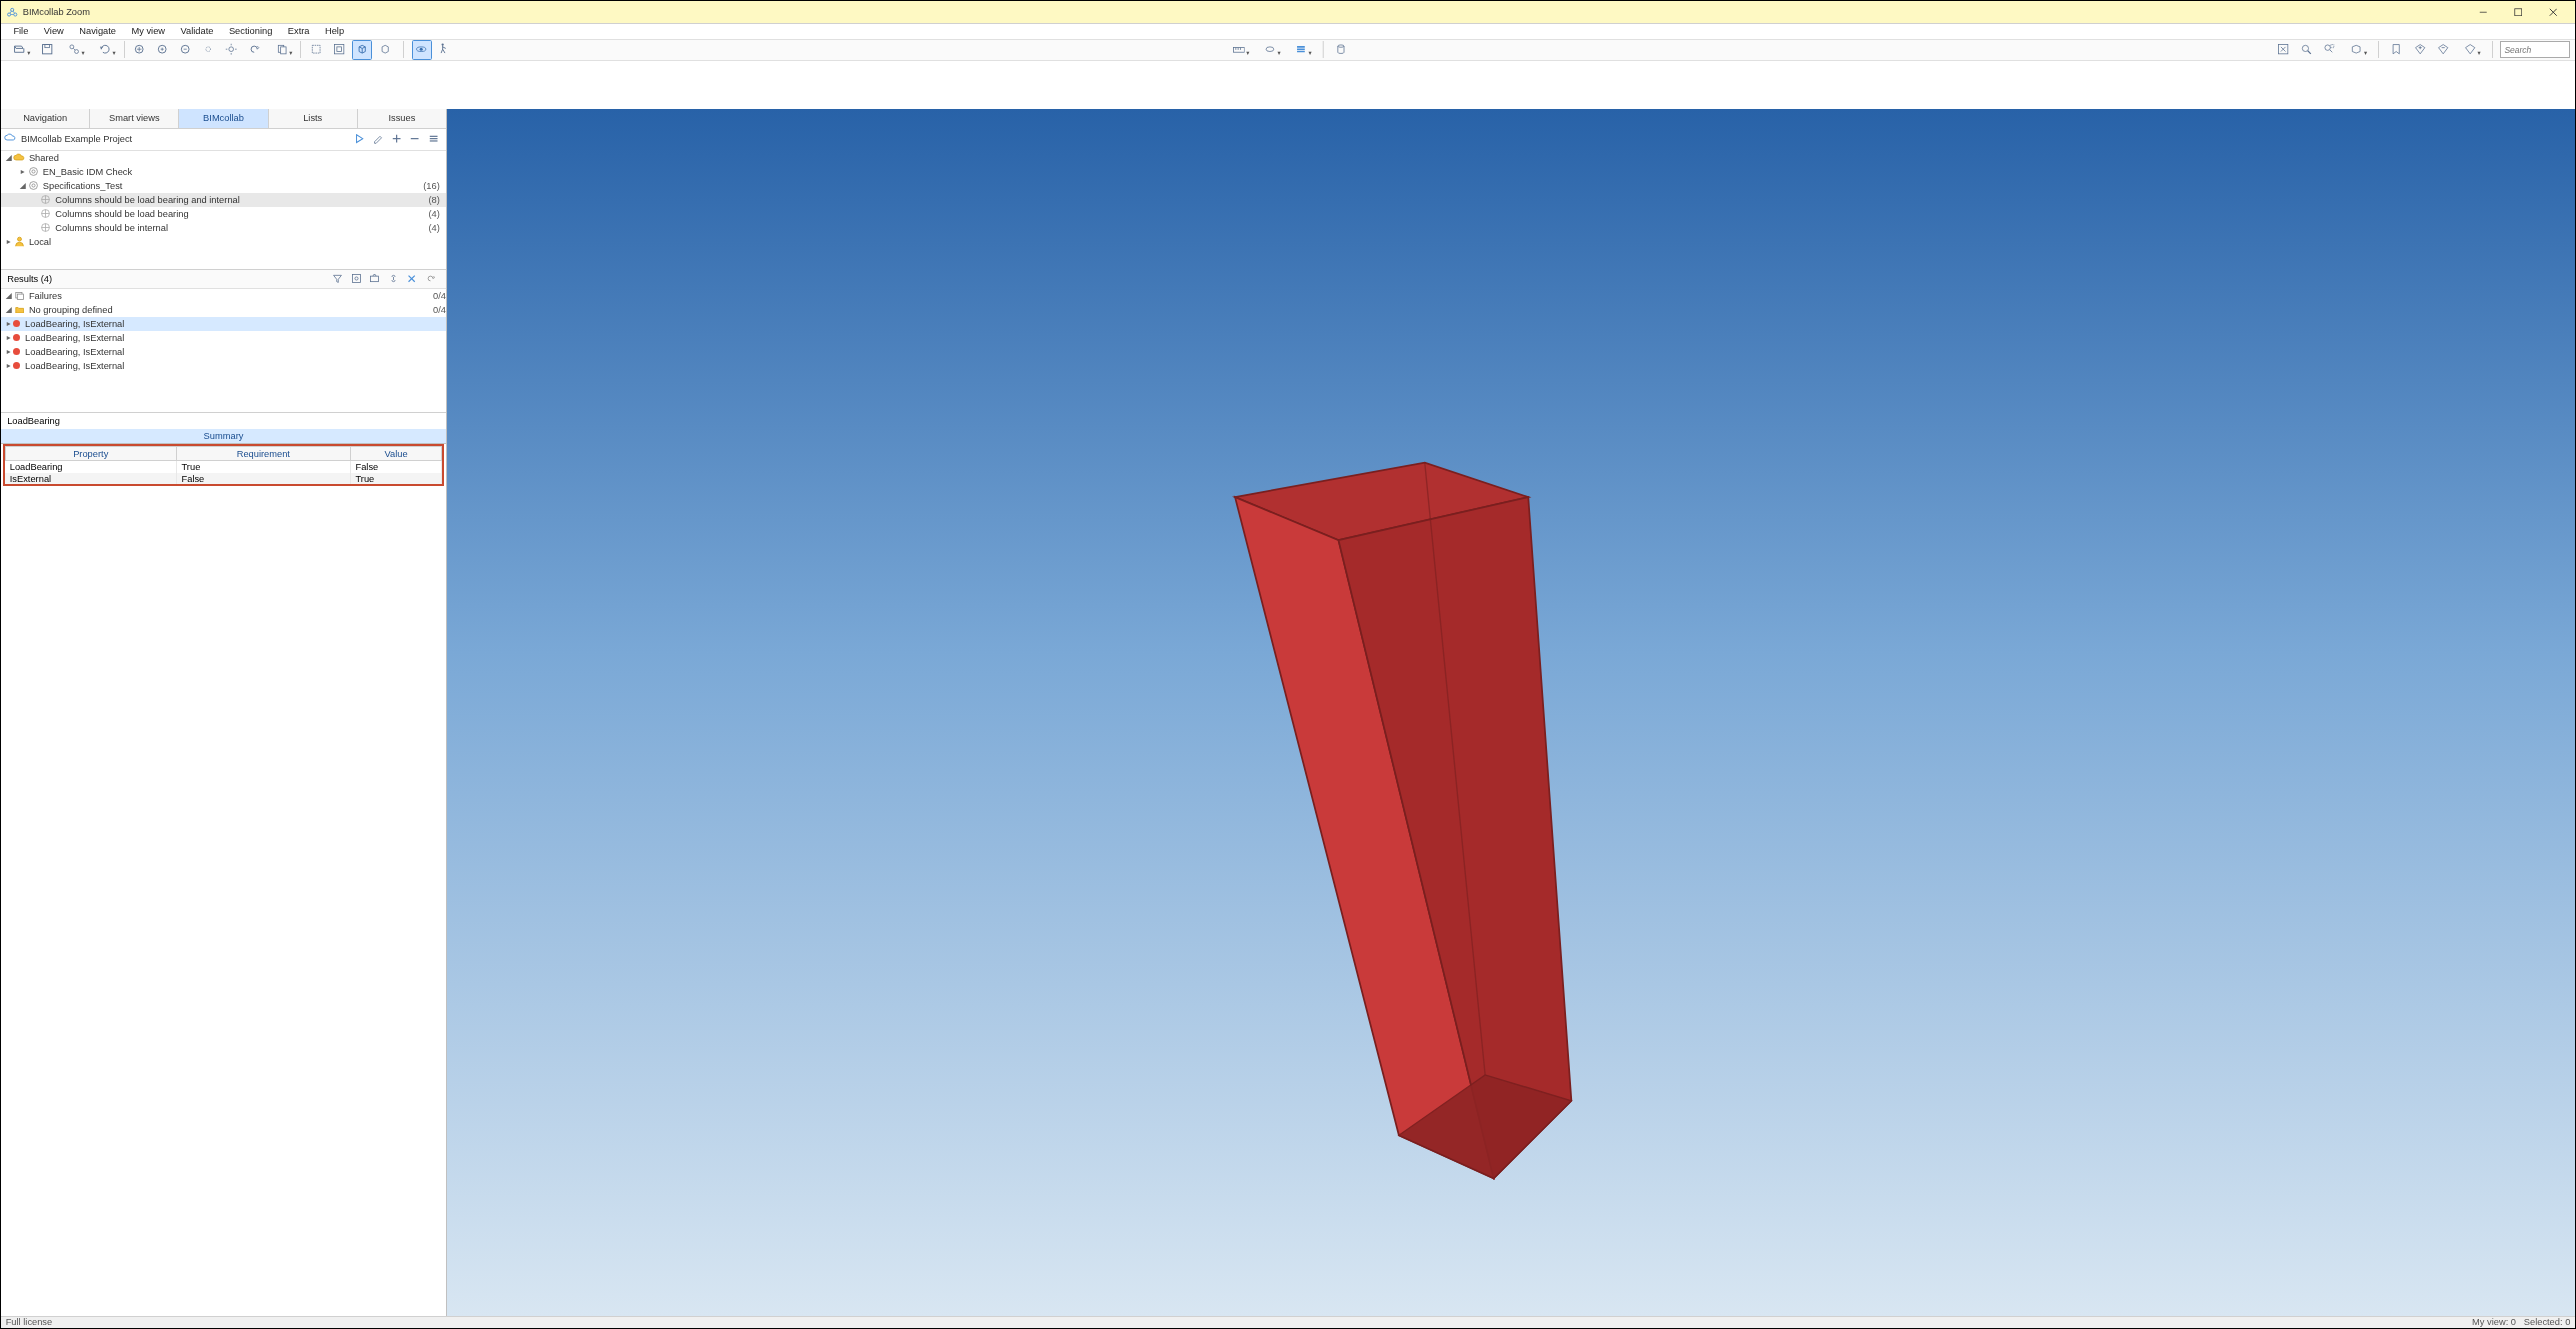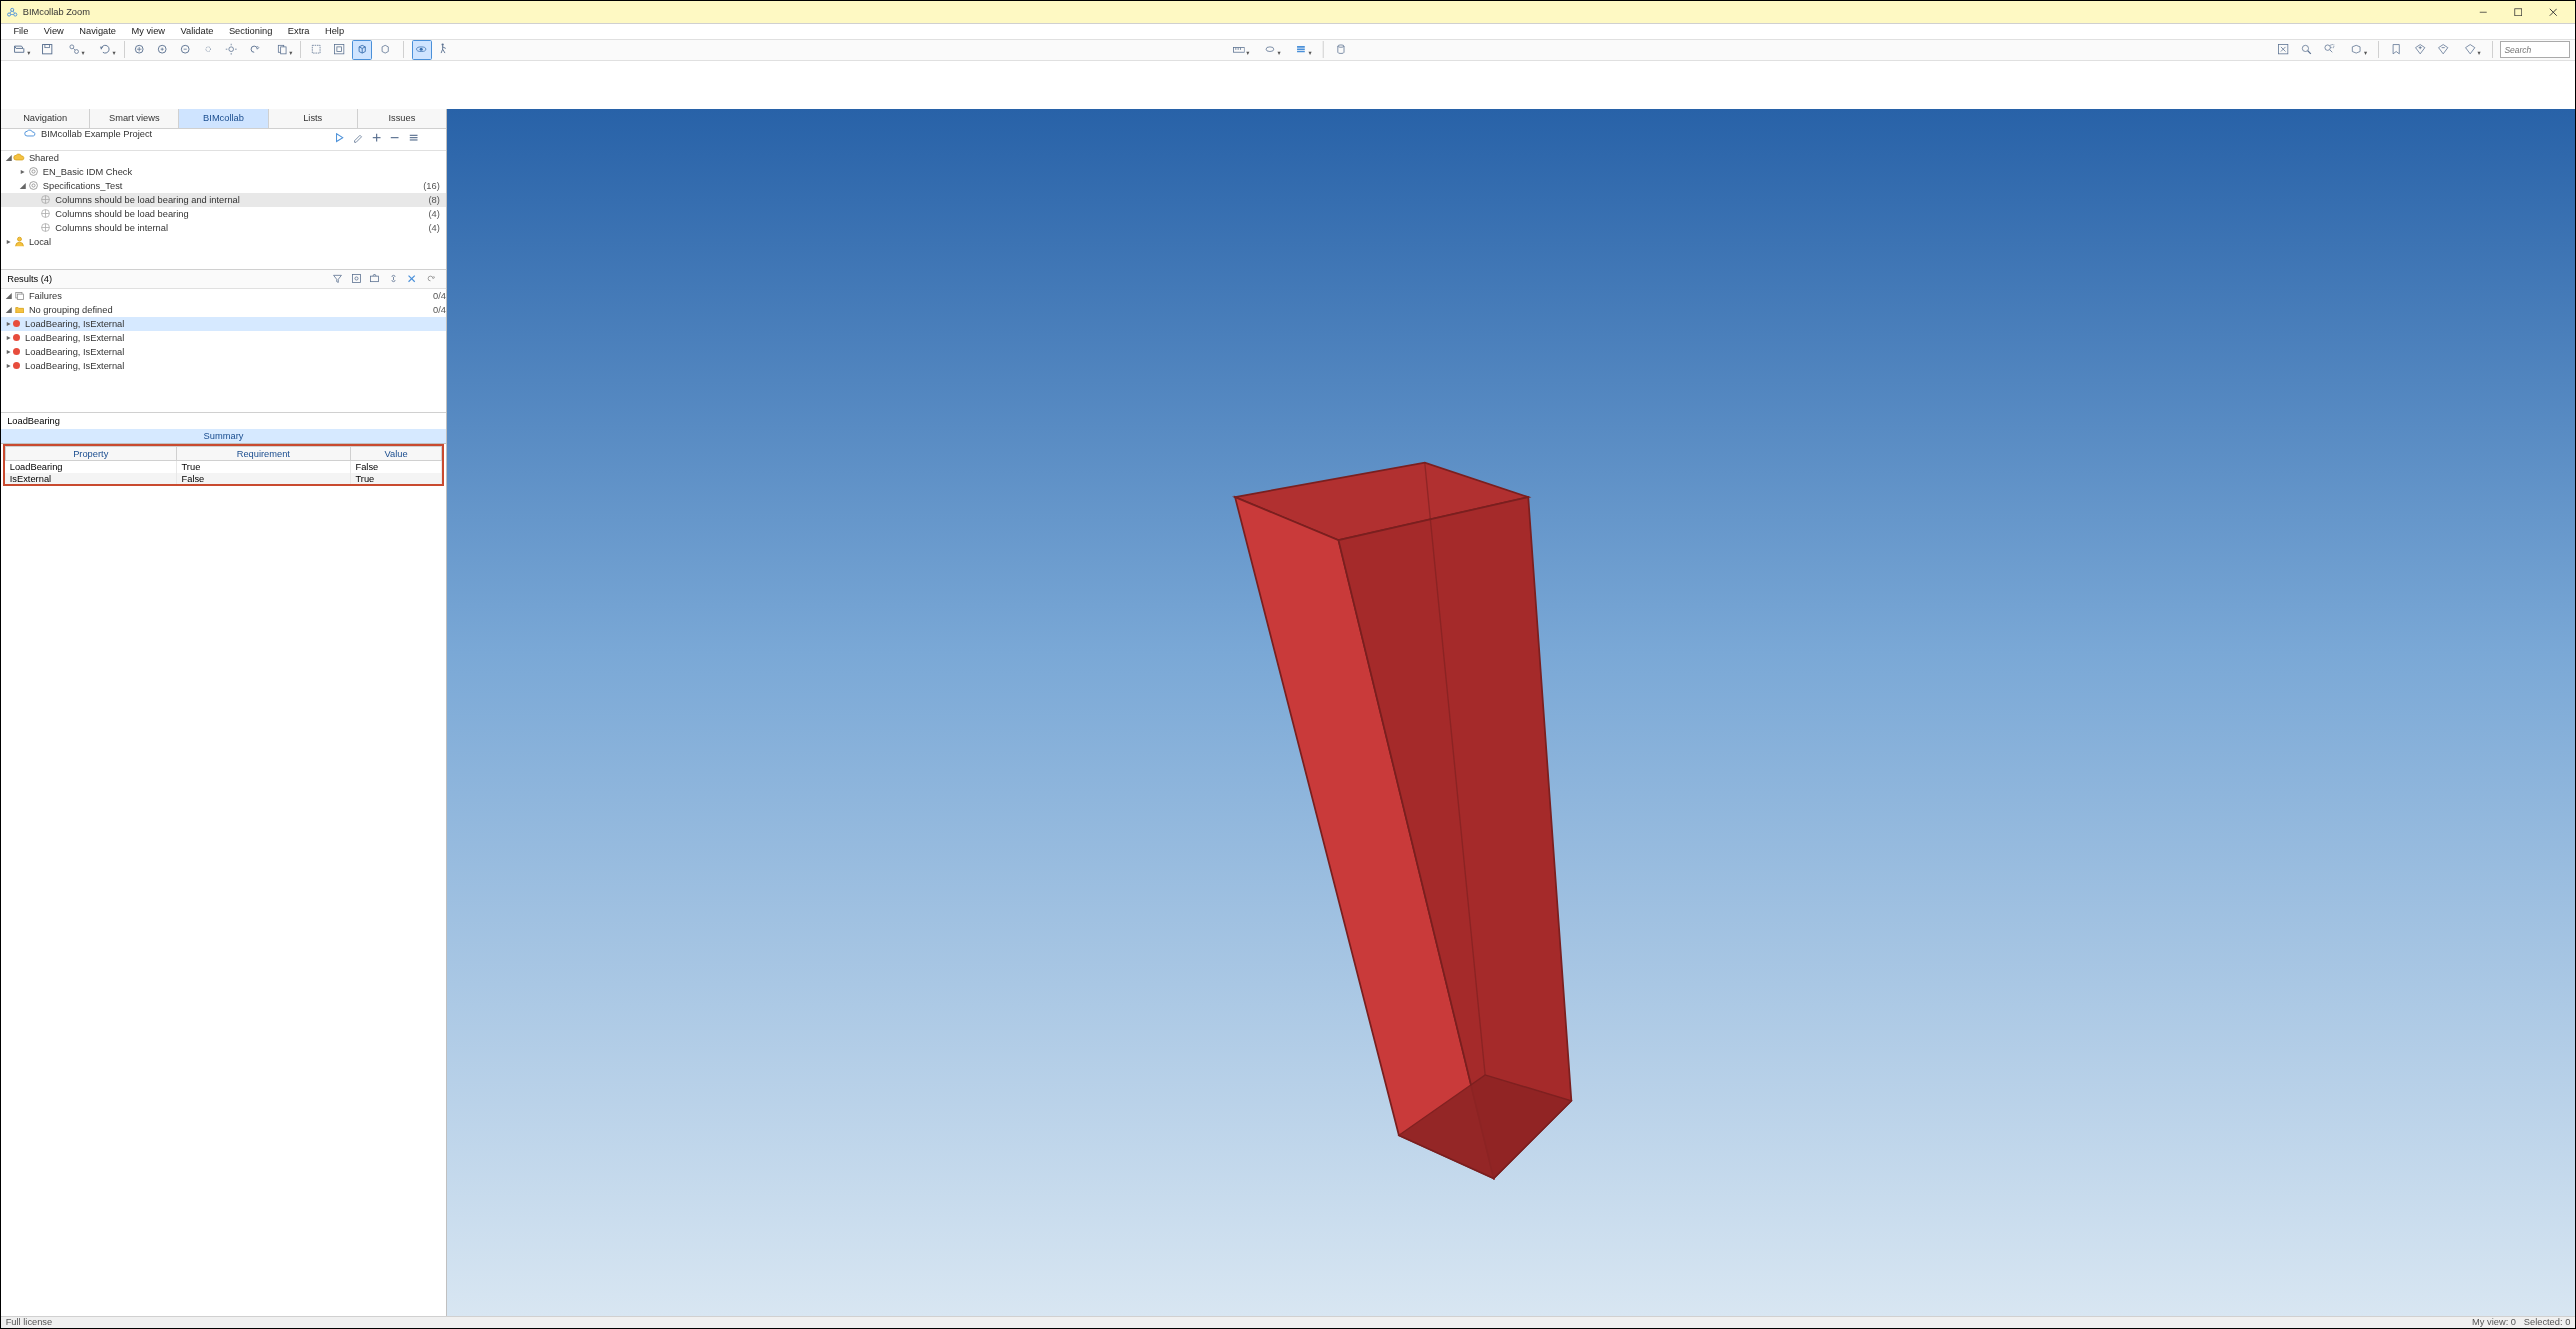--- a/index.html
+++ b/index.html
@@ -21,21 +21,21 @@
 .tb-btn.dd::after { content: "▾"; font-size: 6.2px; color: #555; position: absolute; right: 2.3px; bottom: 2.3px; }
 .tb-right { margin-left: auto; display: flex; align-items: center; gap: 3.1px; }
 .tb-center { position: absolute; left: 50%; transform: translateX(-50%); display: flex; align-items: center; gap: 3.1px; }
 .search-box { width: 70px; height: 17px; border: 0.8px solid #aaa; padding: 0 3.1px; font-size: 8.5px; font-style: italic; color: #888; }
 .body { flex: 1 1 auto; display: flex; min-height: 0; margin-top: 48px; }
 .left-panel { width: 446px; display: flex; flex-direction: column; border-right: 0.8px solid #c0c0c0; background: #fff; }
 .tabs-row { height: 20px; display: flex; border-bottom: 0.8px solid #d0d0d0; }
 .tab { flex: 1 1 0; display: flex; align-items: center; justify-content: center; font-size: 9.3px; color: #333; border-right: 0.8px solid #d0d0d0; background: #f7f7f7; }
 .tab.active { background: #cfe4ff; color: #1a4d8f; }
 .tab:last-child { border-right: none; }
-.tree-header { height: 22px; display: flex; align-items: flex-start; padding: 0 23px; border-bottom: 0.8px solid #e0e0e0; }
+.tree-header { height: 22px; display: flex; align-items: center; padding: 0 3px; border-bottom: 0.8px solid #e0e0e0; }
 .tree-header .proj-name { flex: 1 1 auto; display: flex; align-items: center; gap: 4.7px; color: #333; }
 .action-btn { width: 18.6px; height: 18.6px; display: flex; align-items: center; justify-content: center; color: #5a7090; }
 .tree { flex: 0 0 auto; overflow: auto; }
 .tree-row { height: 14px; display: flex; align-items: center; padding: 0 3.1px; color: #333; font-size: 9.3px; position: relative; }
 .tree-row .label { flex: 0 0 auto; }
 .tree-row .count { position: absolute; right: 6.2px; color: #555; }
 .tree-row.selected-row { background: #e8e8e8; }
 .indent-0 { padding-left: 3.1px; }
 .indent-1 { padding-left: 17px; }
 .indent-2 { padding-left: 29.5px; }

